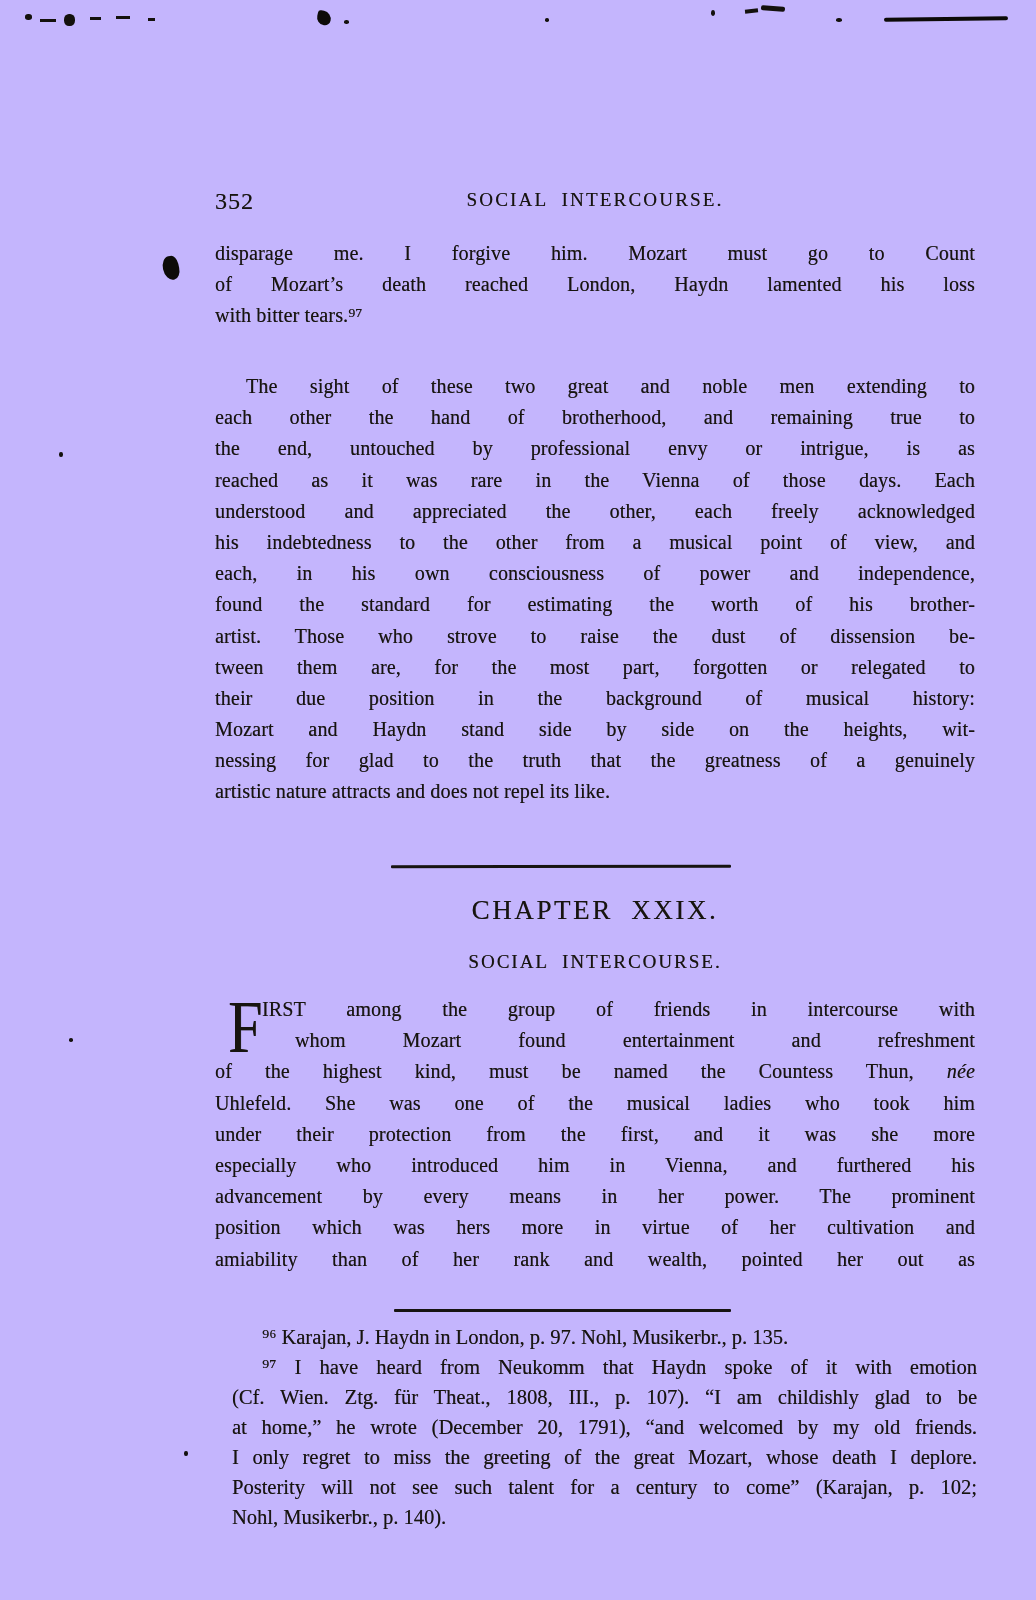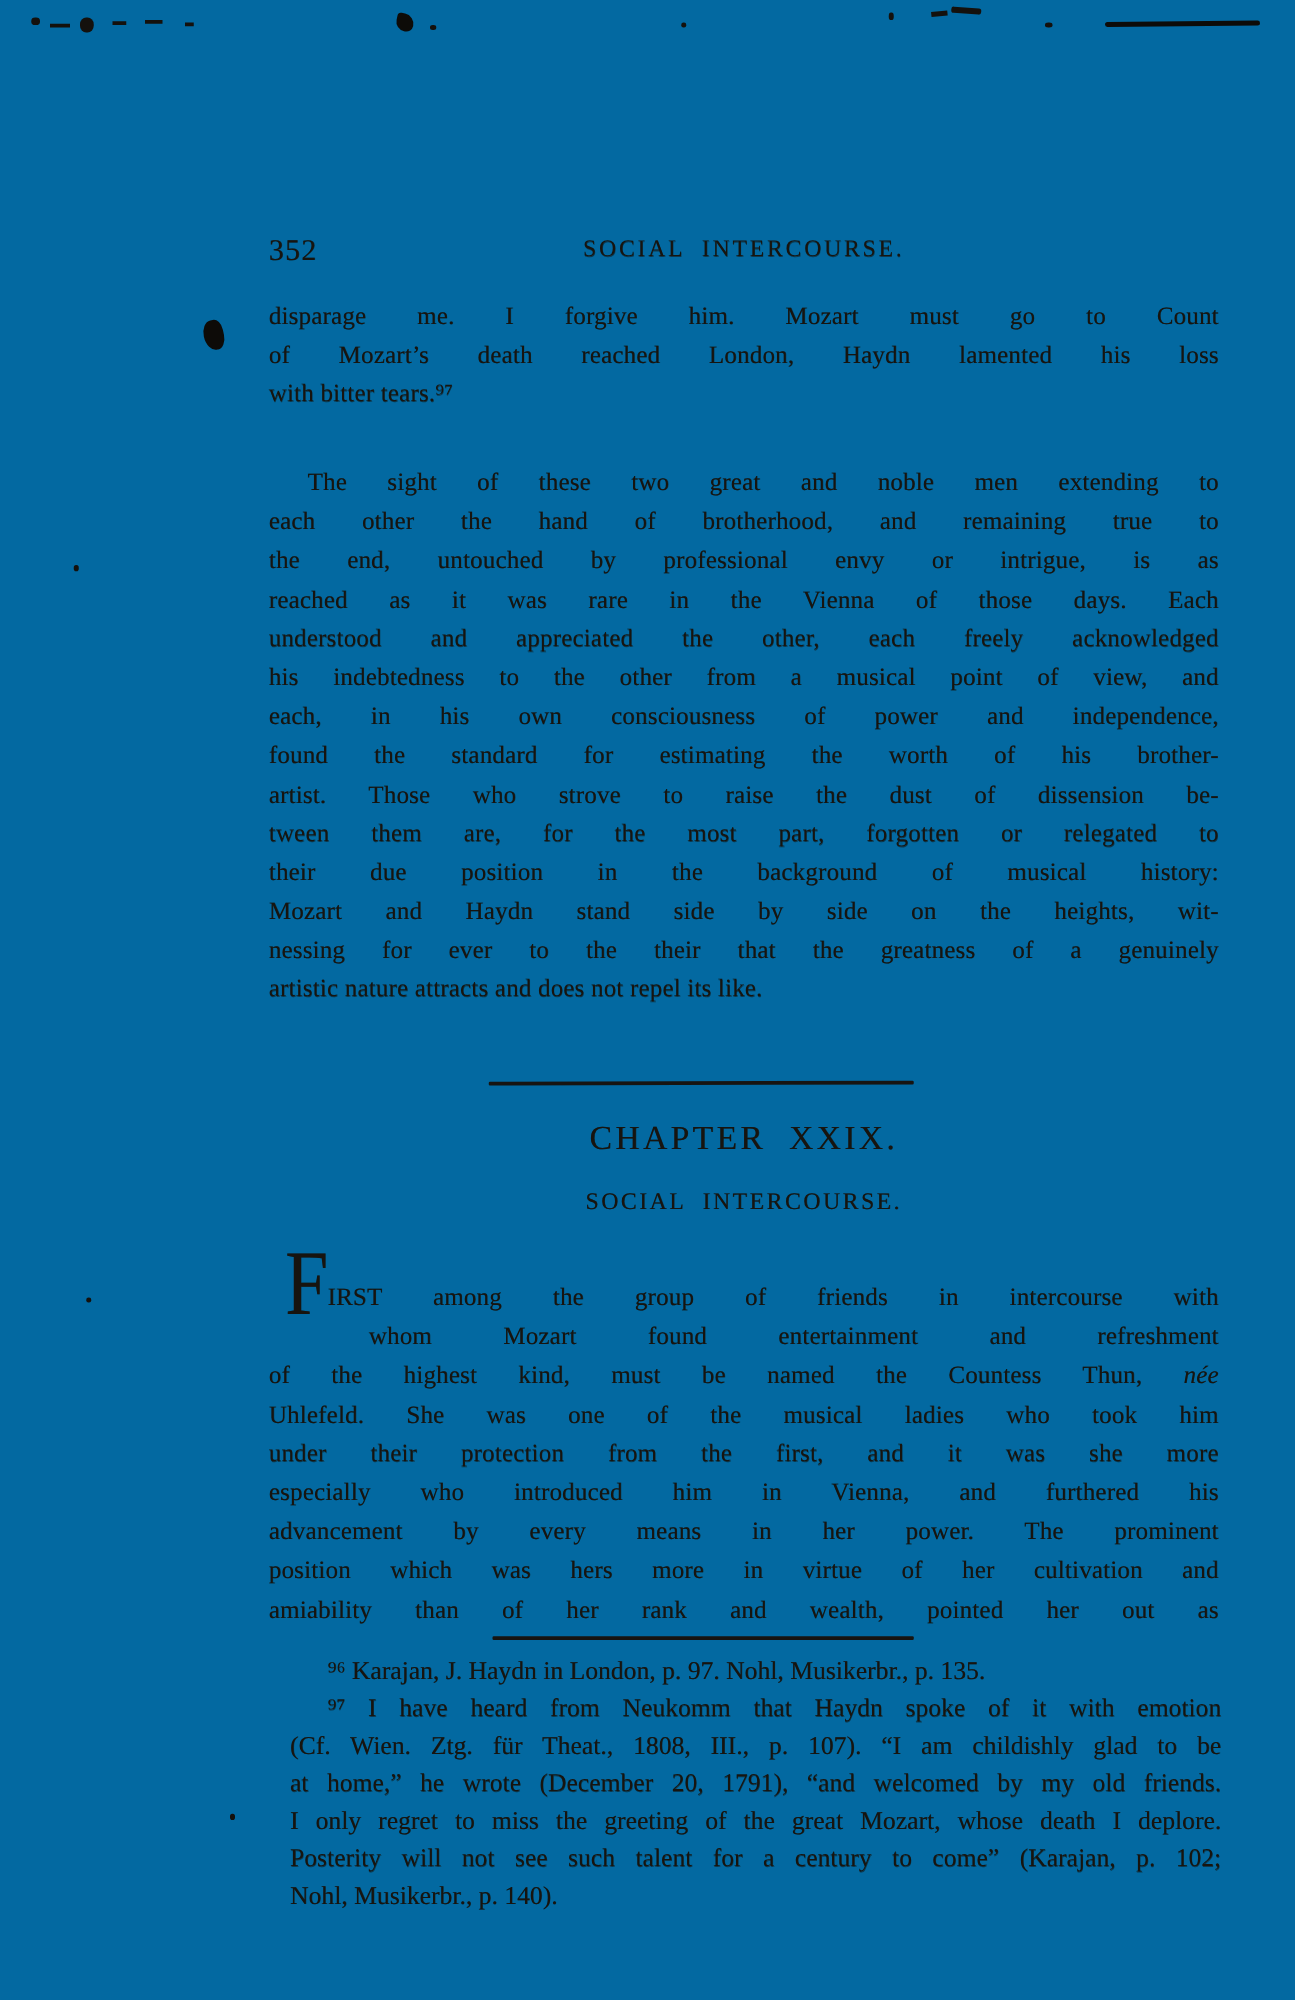--- a/index.html
+++ b/index.html
@@ -1,19 +1,19 @@
 <!DOCTYPE html>
 <html><head>
 <meta charset="utf-8">
 <style>
   html,body { margin:0; padding:0; background:#e8e8e4; }
   .page {
     position:relative;
     width:1036px; height:1600px;
-    background:#0369a1;
+    background:#c4b5fd;
     font-family:"Liberation Serif","DejaVu Serif",serif;
     color:#17140f;
     overflow:hidden;
     text-shadow:0.3px 0.2px 0 rgba(20,16,10,0.55);
   }
   .col { position:absolute; left:215px; width:760px; }
 
   
   .running-header { top:186px; height:30px; }
   .page-number { position:absolute; left:0; top:2px; font-size:24px; letter-spacing:1px; }
@@ -24,21 +24,21 @@
   .line {
     font-size:20px; line-height:31.2px; height:31.2px;
     text-align:justify; text-align-last:justify; -moz-text-align-last:justify;
     letter-spacing:0.15px;
   }
   .line.last { text-align-last:left; -moz-text-align-last:left; }
   .line.indent { text-indent:31px; }
   .p1 { top:238px; }
   .p2 { top:371px; }
   .p3 { top:994px; }
-  .dc1 { padding-left:47px;margin-top:29px; }
+  .dc1 { padding-left:47px; }
   .dc2 { padding-left:80px; }
   .dropcap {
     position:absolute; left:13px; top:3px;
     font-size:74px; line-height:60px;
     transform:scaleX(0.84); transform-origin:left top;
   }
   .italic { font-style:italic; }
 
   
   .rule { position:absolute; background:#171411; height:3px; border-radius:1px; }
@@ -106,21 +106,21 @@
     <div class="line">the end, untouched by professional envy or intrigue, is as</div>
     <div class="line">reached as it was rare in the Vienna of those days. Each</div>
     <div class="line">understood and appreciated the other, each freely acknowledged</div>
     <div class="line">his indebtedness to the other from a musical point of view, and</div>
     <div class="line">each, in his own consciousness of power and independence,</div>
     <div class="line">found the standard for estimating the worth of his brother-</div>
     <div class="line">artist. Those who strove to raise the dust of dissension be-</div>
     <div class="line">tween them are, for the most part, forgotten or relegated to</div>
     <div class="line">their due position in the background of musical history:</div>
     <div class="line">Mozart and Haydn stand side by side on the heights, wit-</div>
-    <div class="line">nessing for ever to the their that the greatness of a genuinely</div>
+    <div class="line">nessing for glad to the truth that the greatness of a genuinely</div>
     <div class="line last">artistic nature attracts and does not repel its like.</div>
   </section>
 
   <div class="rule chapter-rule"></div>
   <h1 class="chapter-title">CHAPTER XXIX.</h1>
   <h2 class="chapter-subtitle">SOCIAL INTERCOURSE.</h2>
 
   <section class="col p3">
     <span class="dropcap">F</span>
     <div class="line dc1">IRST among the group of friends in intercourse with</div>

